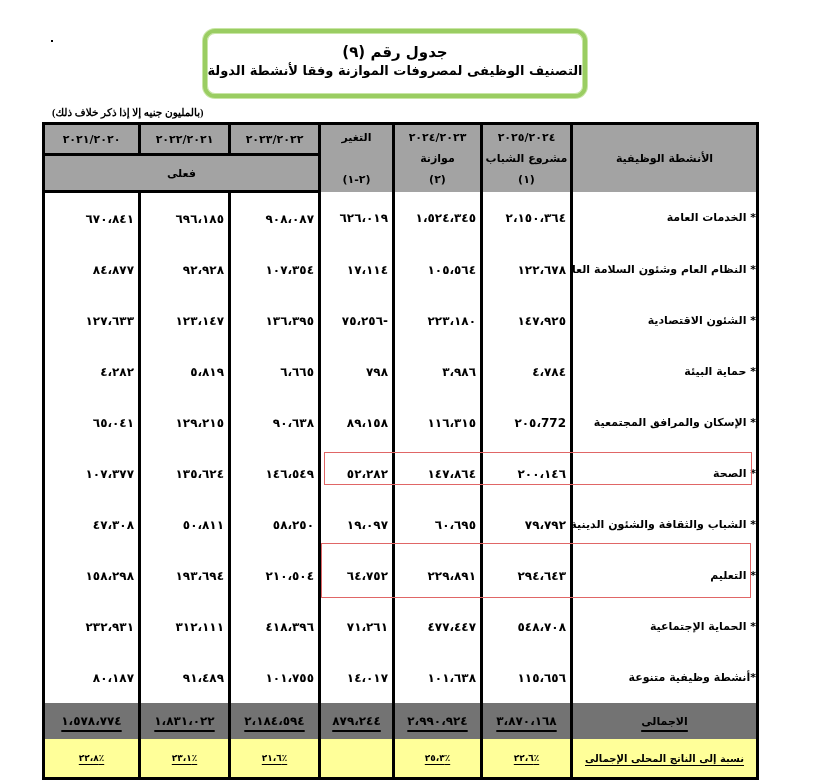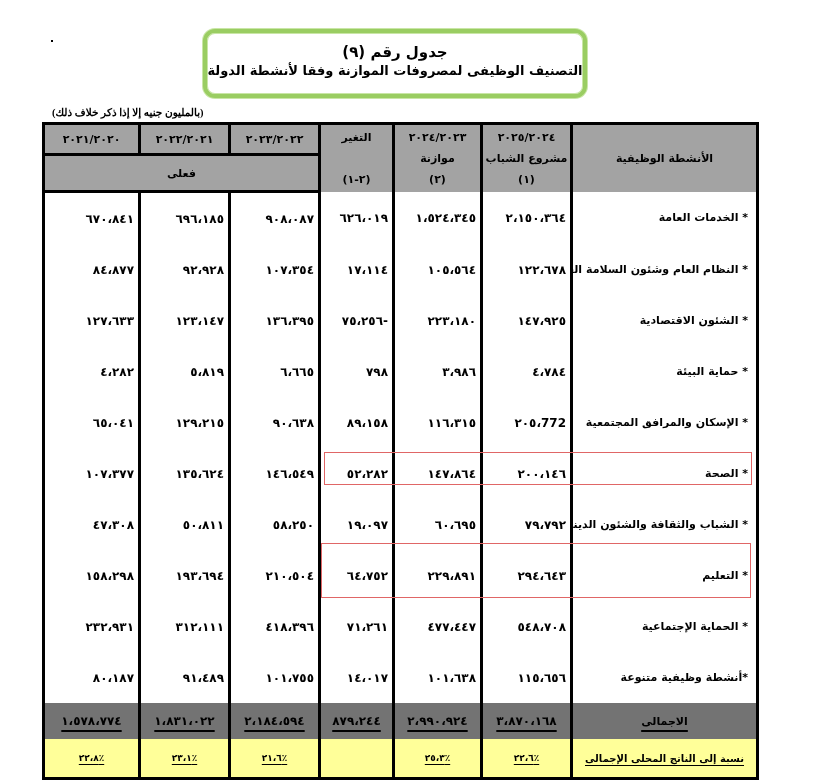--- a/index.html
+++ b/index.html
@@ -96,21 +96,21 @@
     text-align: right;
     padding-right: 4px;
     direction: ltr;
     background: #fff;
   }
   tr.data td.activity {
     text-align: right;
     direction: rtl;
     font-weight: bold;
     font-size: 11px;
-    padding-right: 8px;
+    padding-right: 0;
     padding-left: 4px;
     margin-left: 32px;
   }
   tr.data td.num { letter-spacing: 1px; }
 
   tr.total td {
     height: 36px;
     background: #737373;
     font-weight: bold;
     font-size: 12px;

